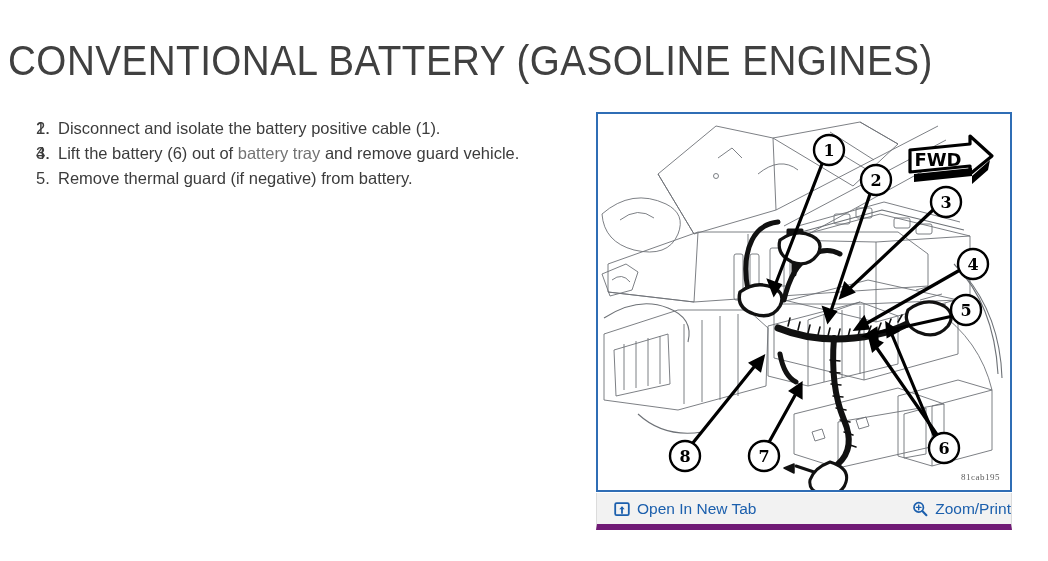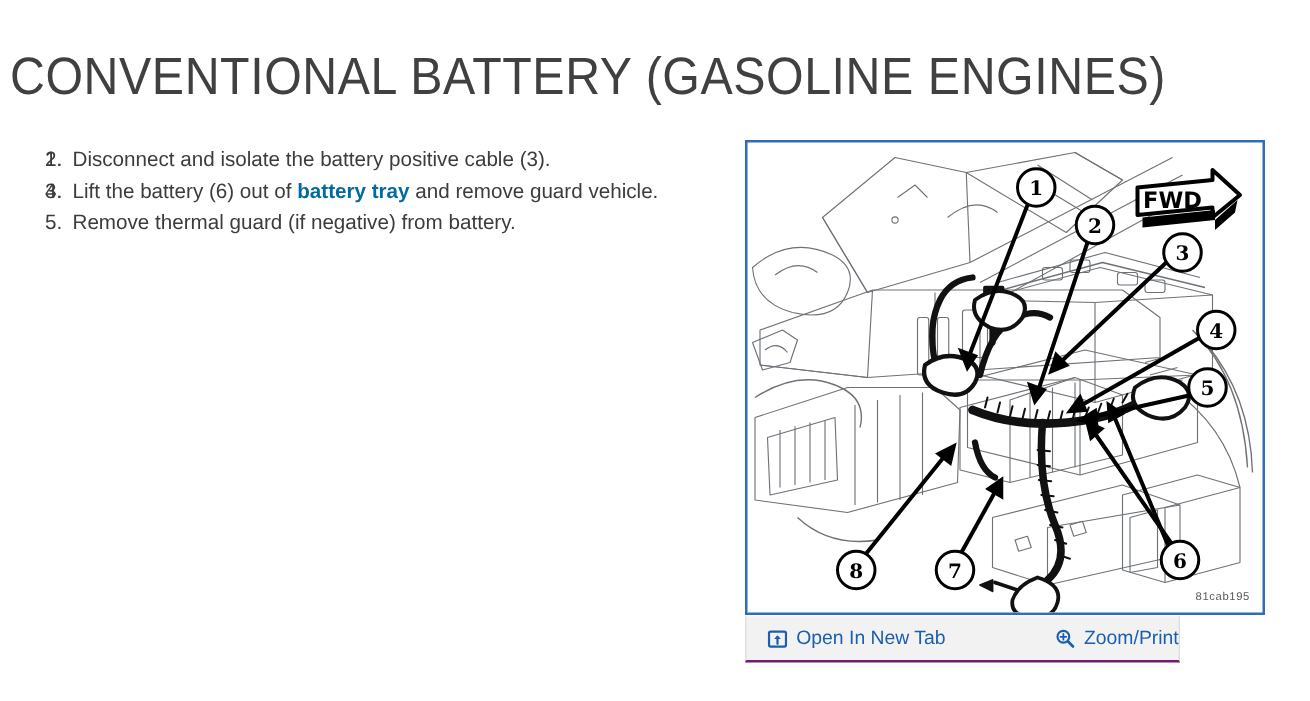--- a/index.html
+++ b/index.html
@@ -49,24 +49,23 @@
     padding-left: 22px;
     margin: 0;
   }
   #procedure-list li .step-num {
     position: absolute;
     left: 0;
     top: 0;
     width: 20px;
   }
   .inline-link {
-    color: #0369a1;
+    color: #737373;
     text-decoration: none;
     cursor: pointer;
-    font-weight: bold;
   }
 
   
   #figure-panel {
     position: absolute;
     left: 596px;
     top: 112px;
     width: 416px;
     height: 418px;
   }
@@ -84,38 +83,38 @@
   #figure-svg {
     position: absolute;
     left: 0;
     top: 0;
     display: block;
   }
   #figure-watermark {
     position: absolute;
     right: 10px;
     bottom: 8px;
-    font-family: Liberation Sans, sans-serif;
+    font-family: Liberation Serif, serif;
     font-size: 9px;
     letter-spacing: 0.5px;
     color: #5a5a5a;
   }
 
   
   #figure-toolbar {
     position: absolute;
     left: 0;
     top: 381px;
-    width: 348px;
+    width: 416px;
     height: 37px;
     box-sizing: border-box;
     background: #f2f2f2;
     border-left: 1px solid #dcdcdc;
     border-right: 1px solid #dcdcdc;
-    border-bottom: 2px solid #701a75;
+    border-bottom: 6px solid #701a75;
     display: flex;
     align-items: center;
   }
   .toolbar-action {
     display: flex;
     align-items: center;
     gap: 7px;
     color: #1b5fad;
     font-size: 15.5px;
     cursor: pointer;
@@ -134,21 +133,21 @@
 </head>
 <body>
 
 <div id="page-title">CONVENTIONAL BATTERY (GASOLINE ENGINES)</div>
 
 <ol id="procedure-list">
   <li>
     <span class="step-num">1.</span>
   </li>
   <li>
-    <span class="step-num">2.</span><span>Disconnect and isolate the battery positive cable (3).</span>
+    <span class="step-num">2.</span><span>Disconnect and isolate the battery positive cable (1).</span>
   </li>
   <li>
     <span class="step-num">3.</span>
   </li>
   <li>
     <span class="step-num">4.</span><span>Lift the battery (6) out of </span><a class="inline-link" href="#">battery tray</a><span> and remove guard vehicle.</span>
   </li>
   <li>
     <span class="step-num">5.</span><span>Remove thermal guard (if negative) from battery.</span>
   </li>

